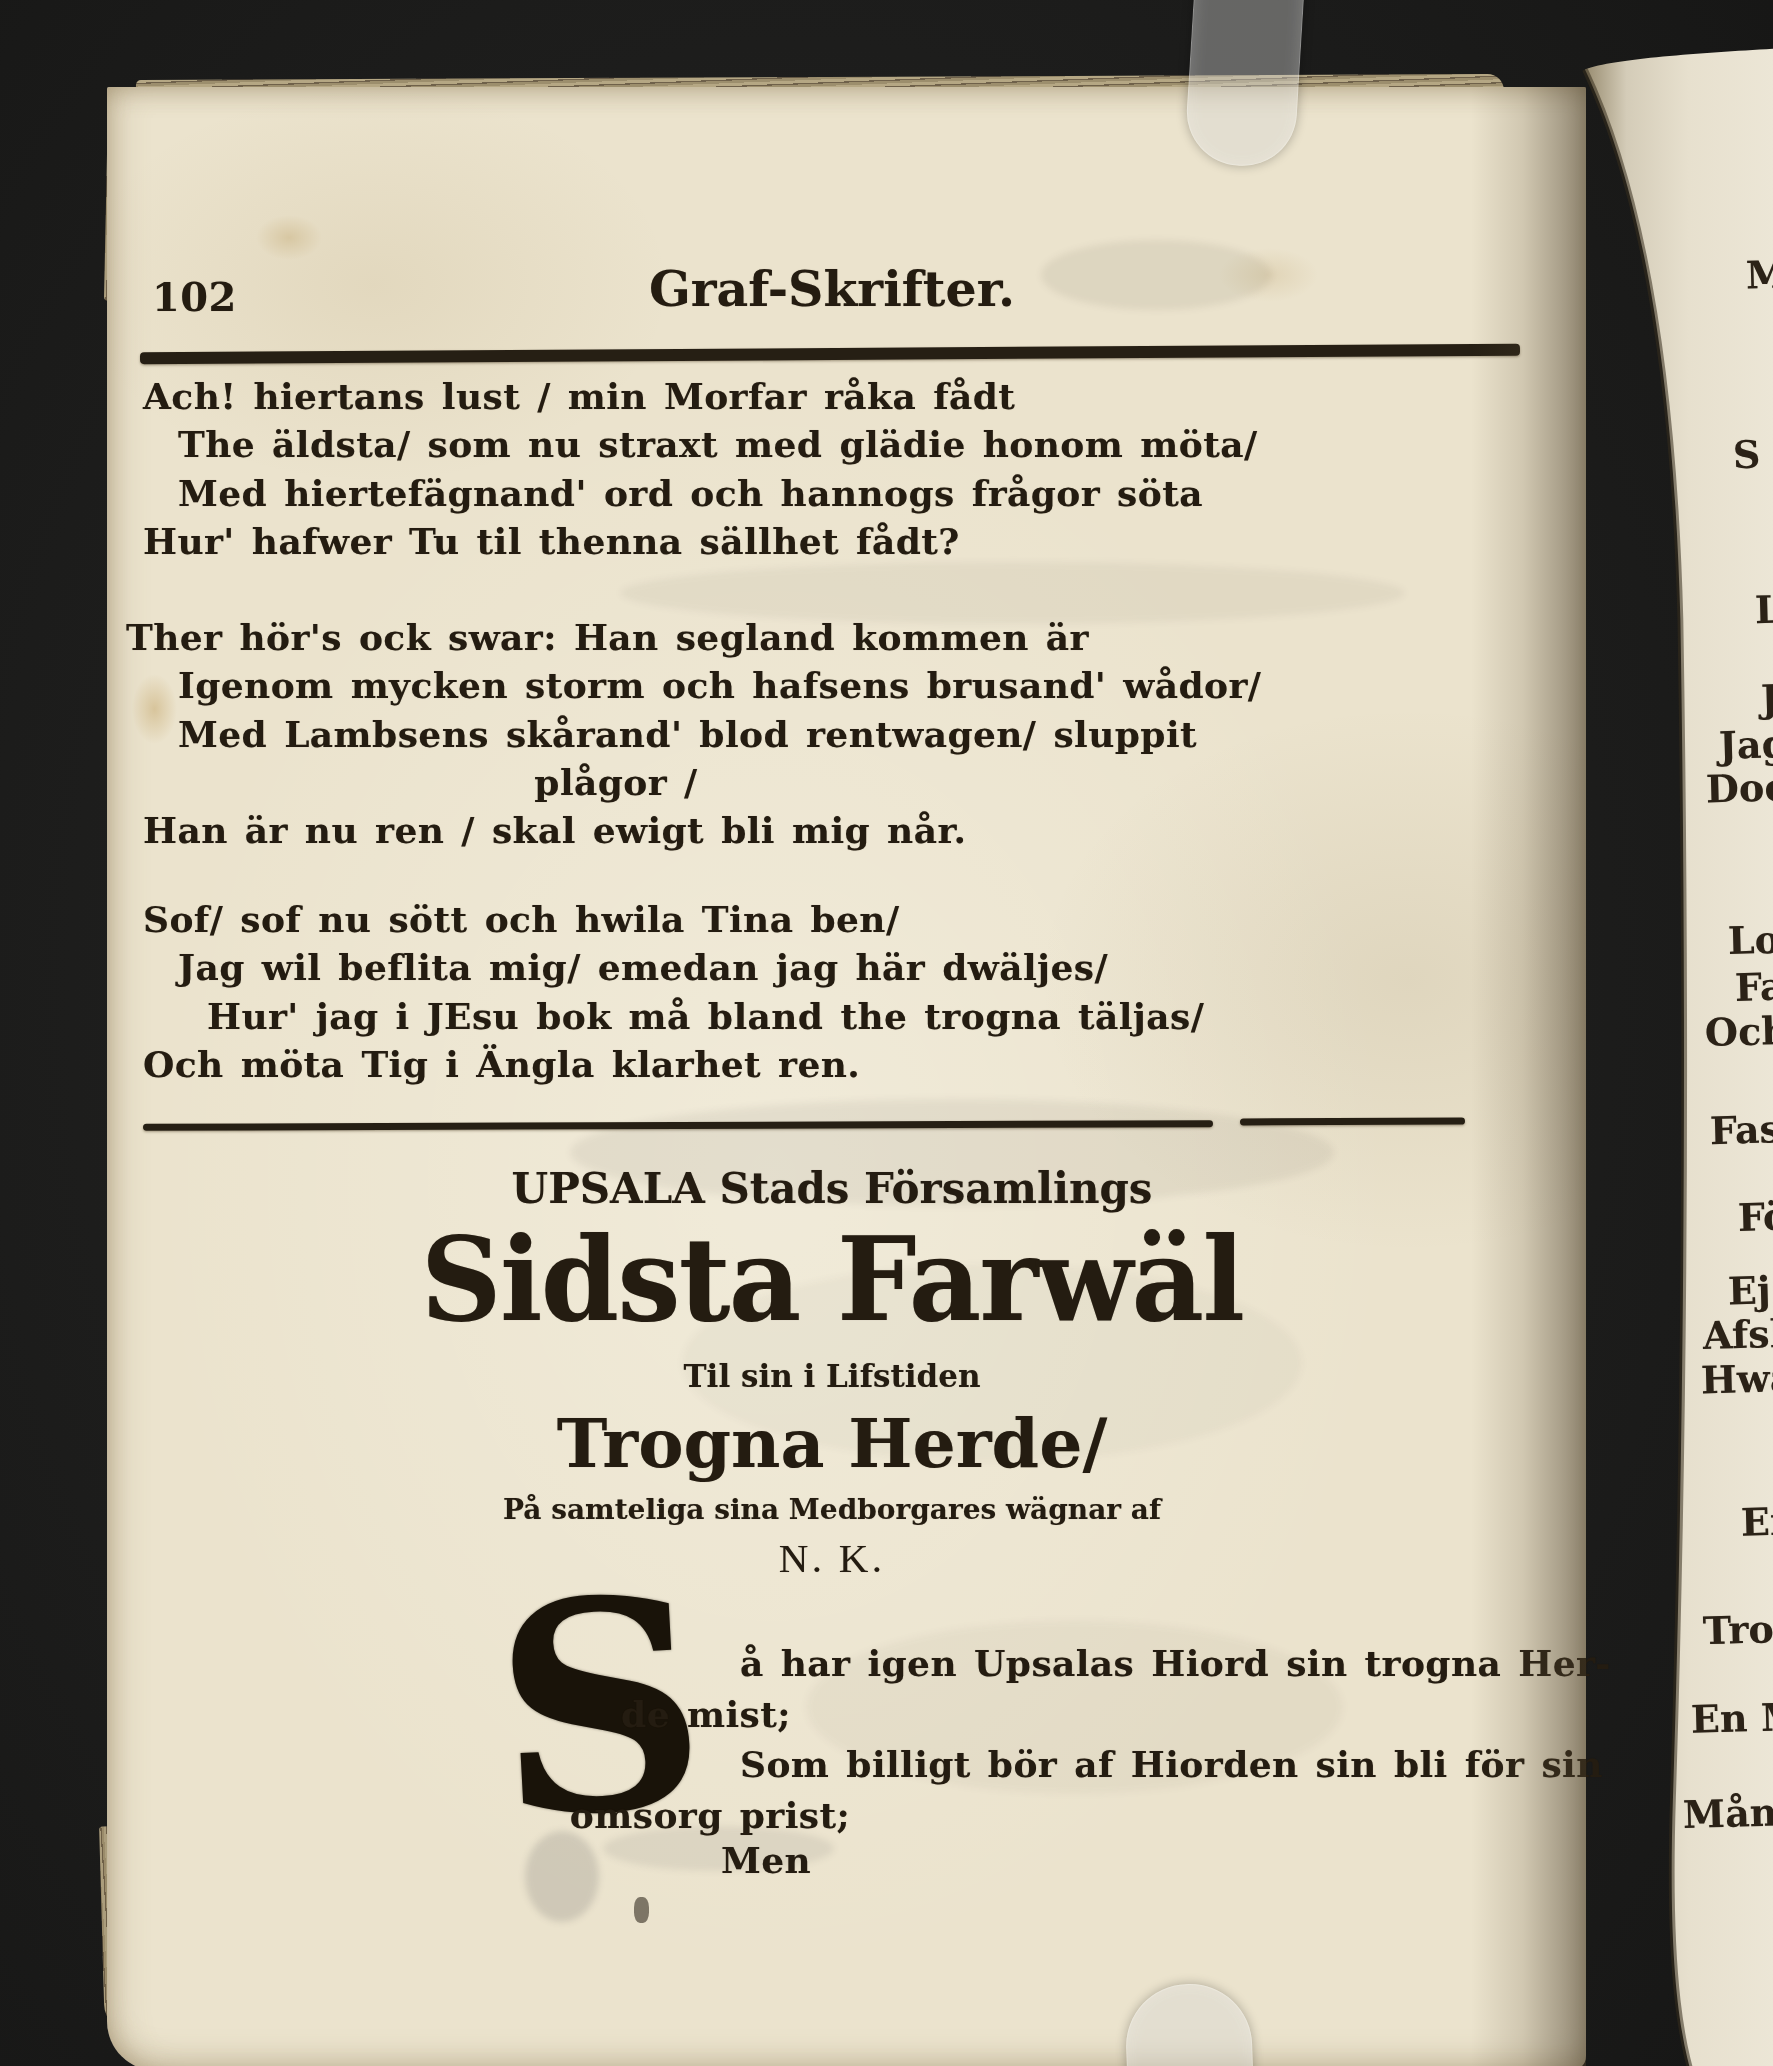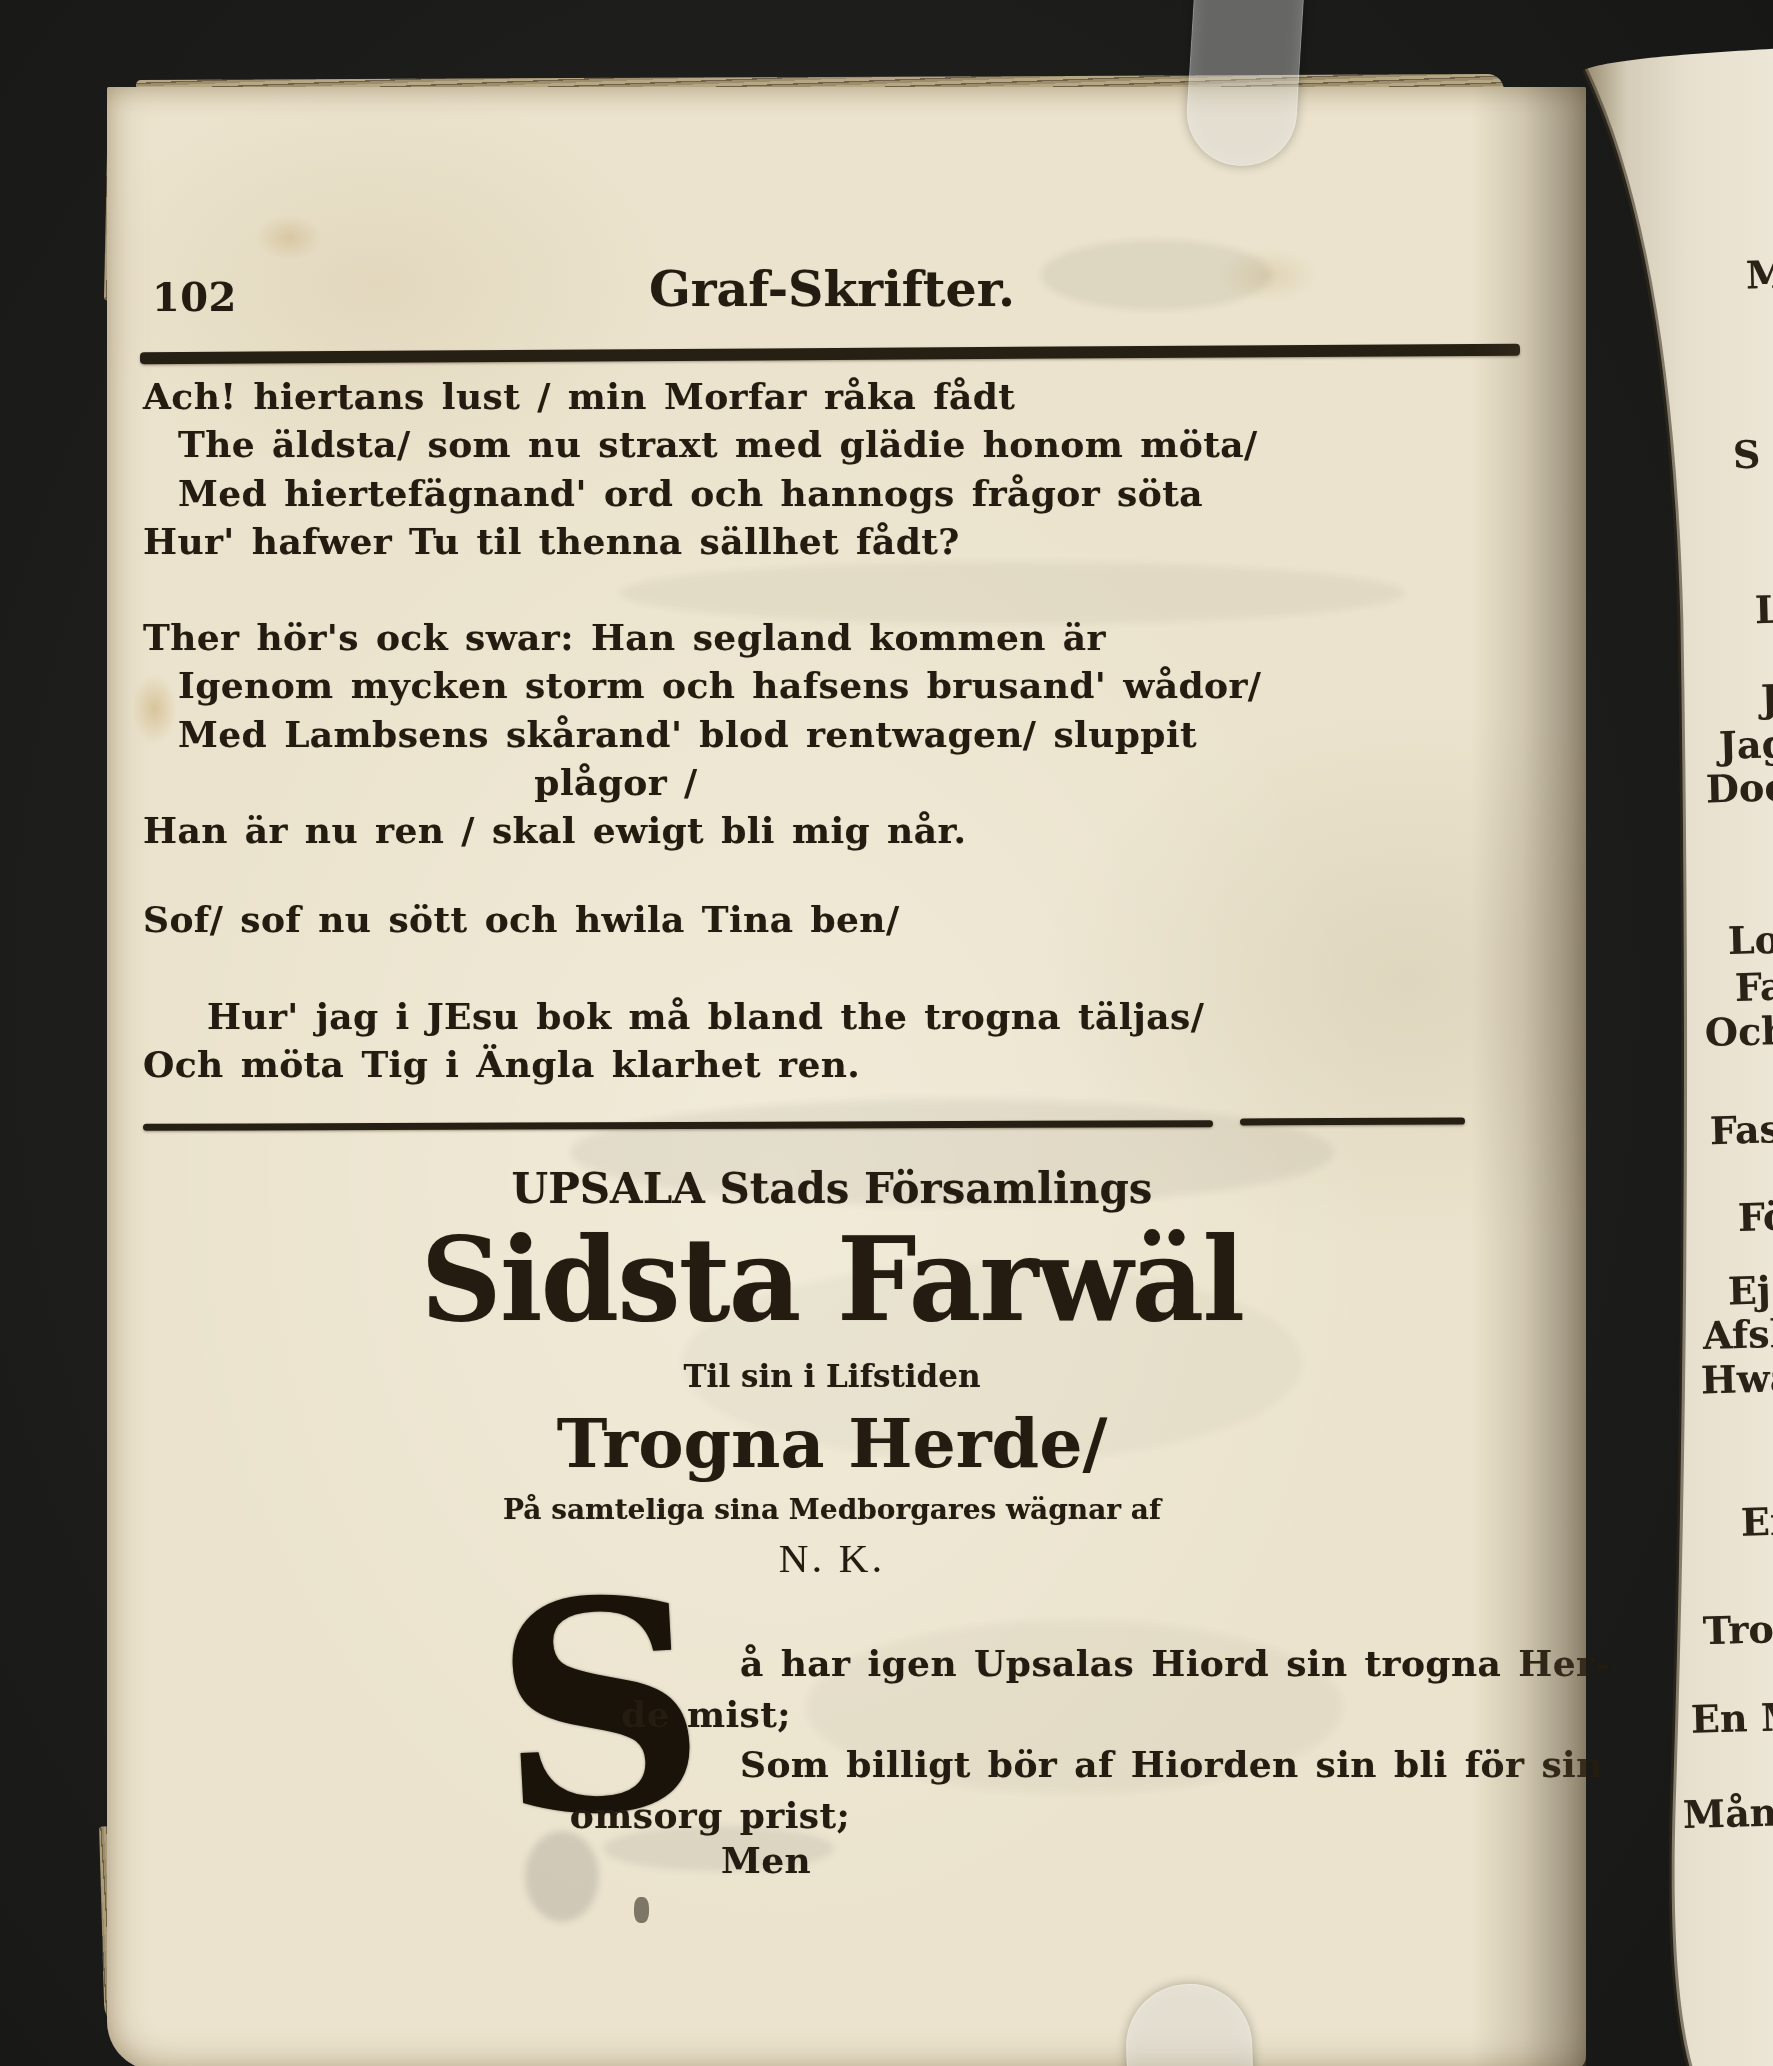--- a/index.html
+++ b/index.html
@@ -79,27 +79,28 @@
 
   <div class="ln" style="left:152px;top:276px;font-size:40px;">102</div>
   <div class="ctr" style="top:260px;font-size:49px;font-weight:700;">Graf-Skrifter.</div>
   <div class="rule" style="left:140px;top:348px;width:1380px;height:12.4px;transform:rotate(-0.35deg);"></div>
 
   <div class="ln" style="left:143px;top:378px;">Ach! hiertans lust / min Morfar råka fådt</div>
   <div class="ln" style="left:178px;top:426px;">The äldsta/ som nu straxt med glädie honom möta/</div>
   <div class="ln" style="left:178px;top:475px;">Med hiertefägnand' ord och hannogs frågor söta</div>
   <div class="ln" style="left:143px;top:523px;">Hur' hafwer Tu til thenna sällhet fådt?</div>
 
-  <div class="ln" style="left:143px;top:619px;">Ther hör's ock swar: Han segland kommen är</div>
+  <div class="ln" style="left:126px;top:619px;">Ther hör's ock swar: Han segland kommen är</div>
   <div class="ln" style="left:178px;top:667px;">Igenom mycken storm och hafsens brusand' wådor/</div>
   <div class="ln" style="left:178px;top:716px;">Med Lambsens skårand' blod rentwagen/ sluppit</div>
   <div class="ln ra" style="top:764px;width:946px;">plågor /</div>
   <div class="ln" style="left:143px;top:812px;">Han är nu ren / skal ewigt bli mig når.</div>
 
   <div class="ln" style="left:143px;top:901px;">Sof/ sof nu sött och hwila Tina ben/</div>
+  <div class="ln" style="left:178px;top:949px;">Jag wil beflita mig/ emedan jag här dwäljes/</div>
   <div class="ln" style="left:207px;top:998px;">Hur' jag i JEsu bok må bland the trogna täljas/</div>
   <div class="ln" style="left:143px;top:1046px;">Och möta Tig i Ängla klarhet ren.</div>
 
   <div class="rule" style="left:143px;top:1122px;width:1070px;height:6.6px;transform:rotate(-0.2deg);"></div>
   <div class="rule" style="left:1240px;top:1118px;width:225px;height:6.6px;transform:rotate(-0.2deg);"></div>
 
   <div class="ctr" style="top:1164px;font-size:42px;font-weight:700;">UPSALA Stads Församlings</div>
   <div class="ctr" style="top:1213px;font-size:112px;font-weight:700;letter-spacing:-1.7px;transform:scaleY(1.04);">Sidsta Farwäl</div>
   <div class="ctr" style="top:1358px;font-size:31px;font-weight:700;">Til sin i Lifstiden</div>
   <div class="ctr" style="top:1403px;font-size:68px;font-weight:700;">Trogna Herde/</div>

